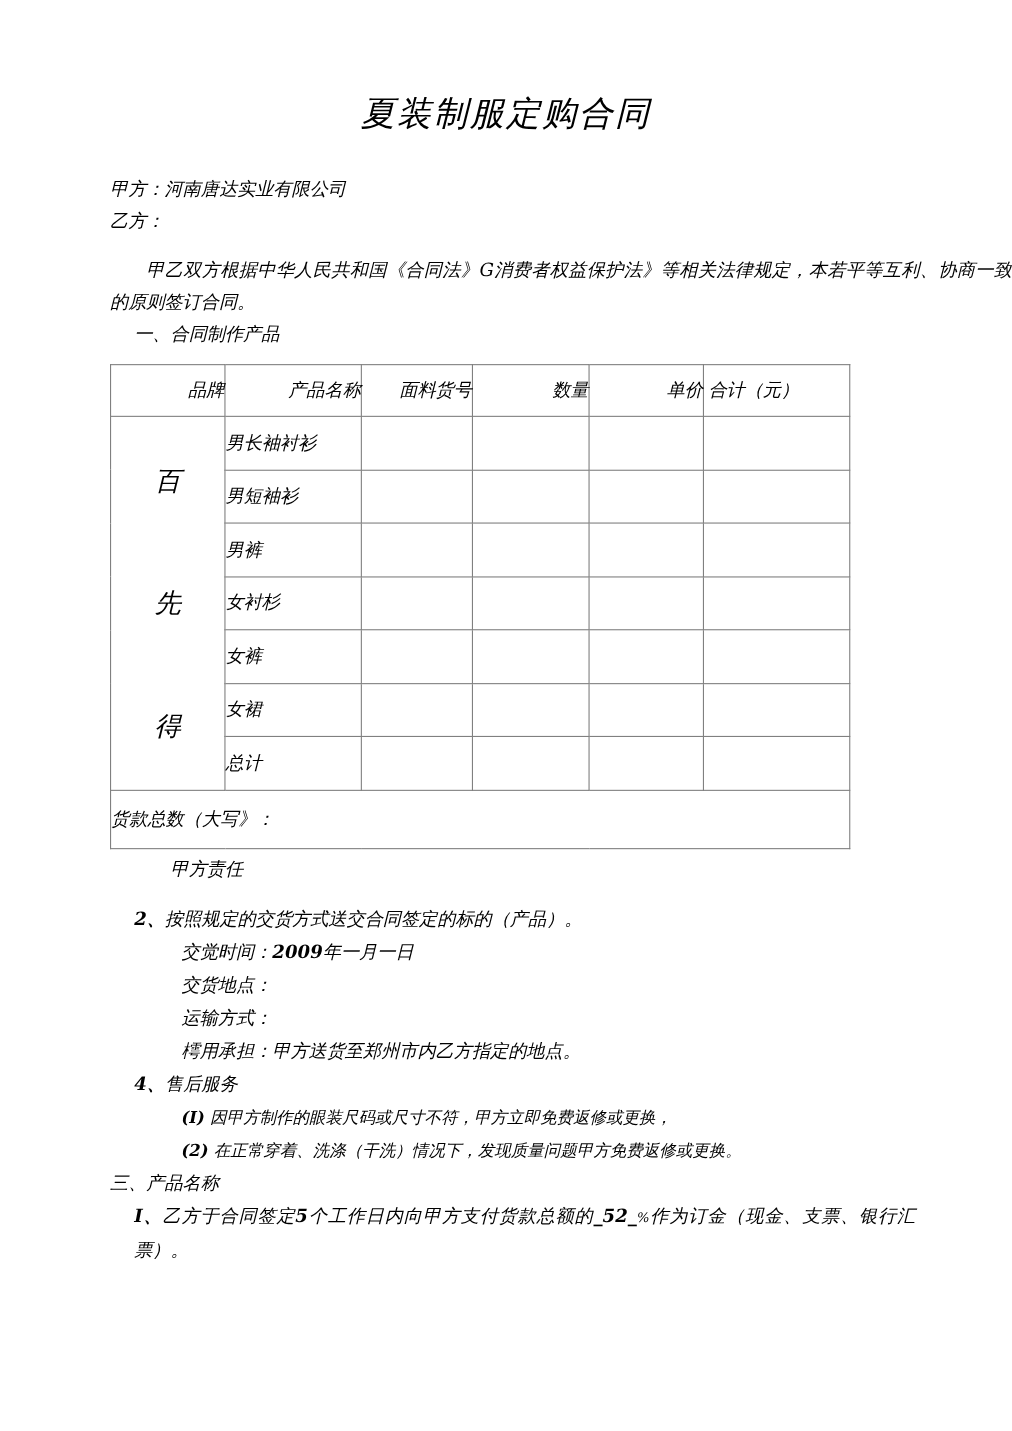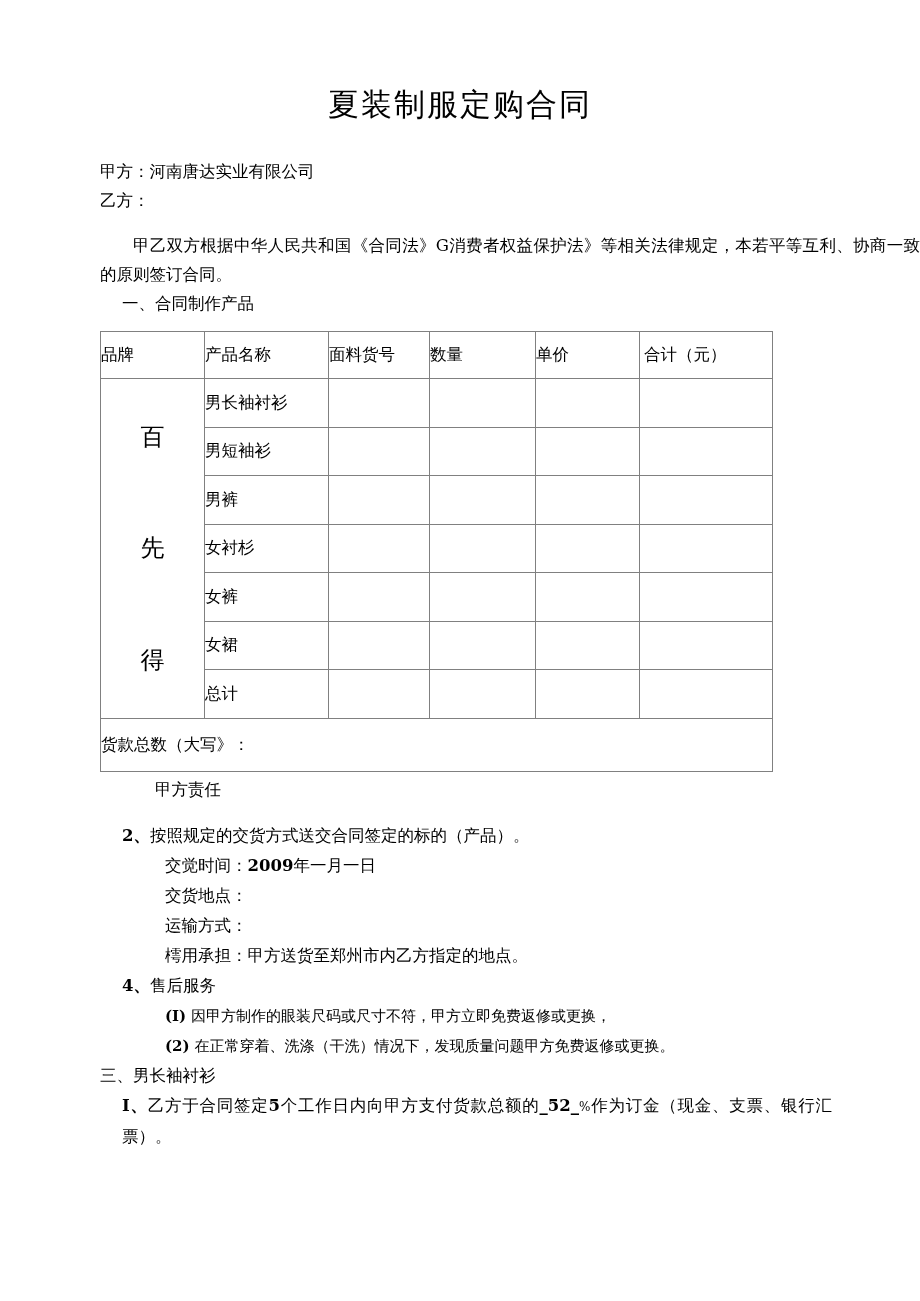--- a/index.html
+++ b/index.html
@@ -14,20 +14,21 @@
     color: #000000;
     -webkit-font-smoothing: none;
   }
   .page {
     position: relative;
     width: 920px;
     height: 1301px;
     box-sizing: border-box;
     padding: 0;
     overflow: hidden;
+    font-style: italic;
   }
 
   
   .doc-title {
     text-align: center;
     font-size: 31px;
     letter-spacing: 2px;
     font-weight: normal;
     margin: 0;
     padding-top: 86px;
@@ -77,21 +78,21 @@
   }
   .col-brand   { width: 104px; }
   .col-prod    { width: 124px; }
   .col-fabric  { width: 101px; }
   .col-qty     { width: 106px; }
   .col-price   { width: 104px; }
   .col-total   { width: 133px; }
 
   .hdr-cell {
     height: 46px;
-    text-align: left;
+    text-align: right;
   }
   .hdr-cell.left {
     text-align: left;
     padding-left: 4px;
   }
   .brand-cell {
     text-align: center;
     vertical-align: middle;
     padding: 0;
   }
@@ -284,19 +285,19 @@
 
 
       <div class="clause"><span class="bold">4、</span><span>售后服务</span></div>
 
       <div class="sub-item"><span class="bold">(I)</span>&nbsp;<span>因甲方制作的眼装尺码或尺寸不符，甲方立即免费返修或更换，</span></div>
 
       <div class="sub-item"><span class="bold">(2)</span>&nbsp;<span>在正常穿着、洗涤（干洗）情况下，发现质量问题甲方免费返修或更换。</span></div>
 
     </div>
 
-    <div class="sec-head">三、男长袖衬衫</div>
+    <div class="sec-head">三、产品名称</div>
 
     <div class="clause clause-hang"><span class="bold">I、</span><span>乙方于合同签定</span><span class="bold">5</span><span>个工作日内向甲方支付货款总额的</span><span class="bold">_52_</span><span class="pct">%</span><span>作为订金（现金、支票、银行汇票）。</span></div>
 
   </div>
 
 </div>
 
 </body></html>

